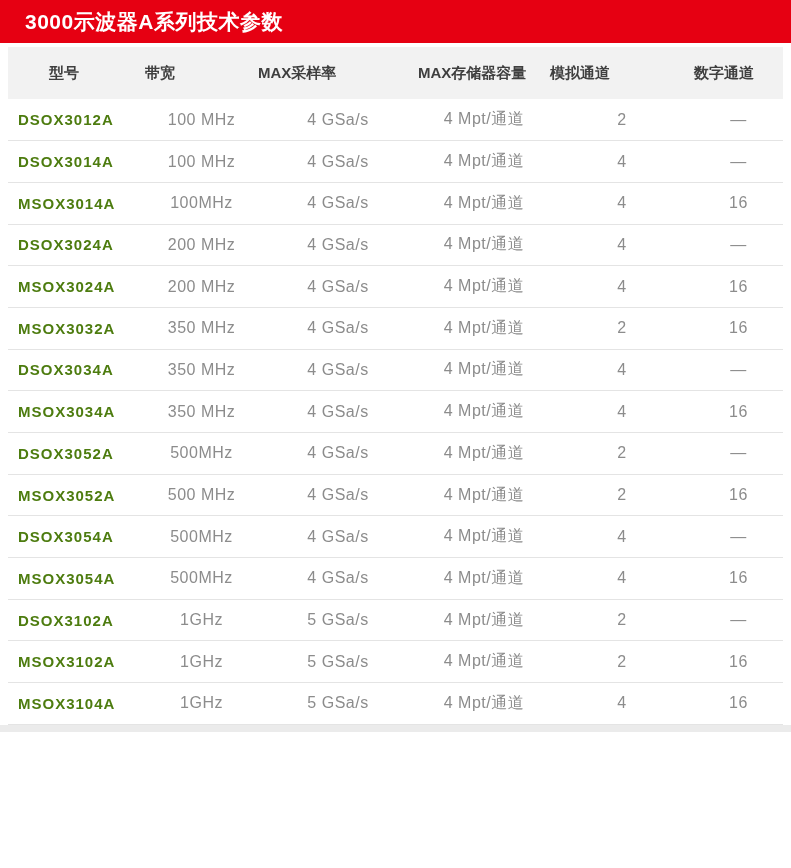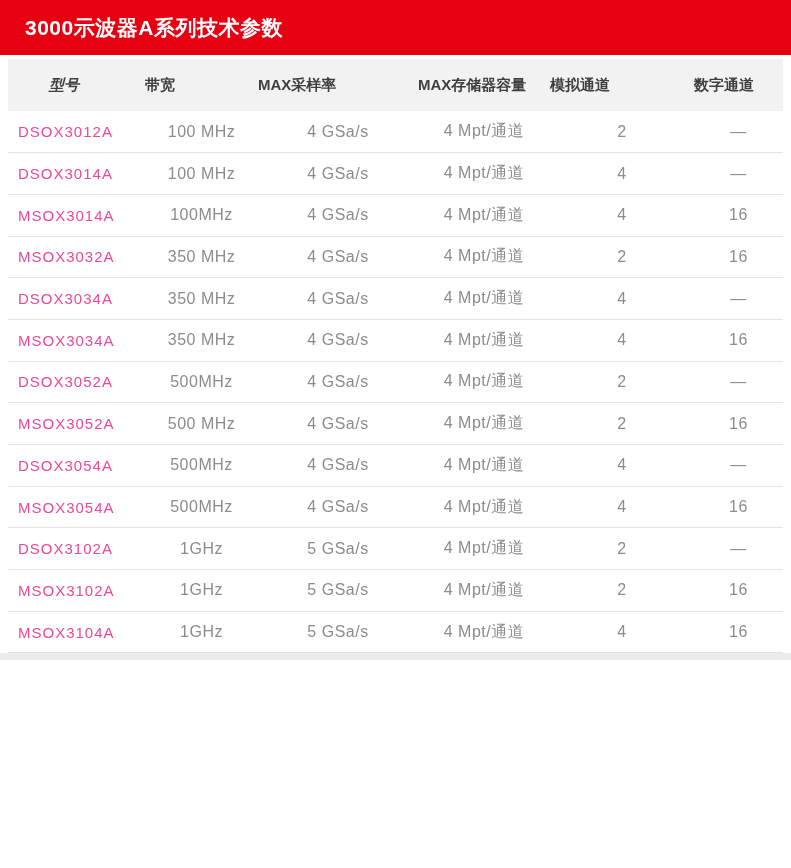--- a/index.html
+++ b/index.html
@@ -5,21 +5,21 @@
   * { margin: 0; padding: 0; box-sizing: border-box; }
   html, body {
     width: 791px;
     height: 868px;
     background: #ffffff;
     font-family: "Liberation Sans", "DejaVu Sans", sans-serif;
     overflow: hidden;
   }
   .banner {
     width: 791px;
-    height: 55px;
+    height: 43px;
     background: #e60012;
     display: flex;
     align-items: center;
     padding-left: 25px;
   }
   .banner-title {
     color: #ffffff;
     font-size: 21px;
     font-weight: bold;
     letter-spacing: 0.5px;
@@ -37,38 +37,37 @@
     height: 52px;
     font-size: 15px;
     font-weight: bold;
     color: #3f3f3f;
     text-align: left;
     vertical-align: middle;
   }
   table.spec thead th.col-model {
     text-align: left;
     padding-left: 41px;
-    font-style: italic;
   }
   table.spec tbody td {
     height: 41.7px;
     border-bottom: 1px solid #e4e4e4;
     text-align: center;
     vertical-align: middle;
     font-size: 16px;
     color: #8c8c8c;
     letter-spacing: 0.5px;
     background: #ffffff;
   }
   table.spec tbody td.col-model {
     text-align: left;
     padding-left: 10px;
     font-size: 15px;
-    font-weight: normal;
-    color: #ec4899;
+    font-weight: bold;
+    color: #4d7c0f;
     letter-spacing: 1px;
   }
   .bottom-strip {
     width: 791px;
     height: 7px;
     background: #ebebeb;
   }
 </style>
 </head>
 <body>
@@ -116,20 +115,36 @@
         </tr>
         <tr>
           <td class="col-model">MSOX3014A</td>
           <td>100MHz</td>
           <td>4 GSa/s</td>
           <td>4 Mpt/通道</td>
           <td>4</td>
           <td>16</td>
         </tr>
         <tr>
+          <td class="col-model">DSOX3024A</td>
+          <td>200 MHz</td>
+          <td>4 GSa/s</td>
+          <td>4 Mpt/通道</td>
+          <td>4</td>
+          <td>—</td>
+        </tr>
+        <tr>
+          <td class="col-model">MSOX3024A</td>
+          <td>200 MHz</td>
+          <td>4 GSa/s</td>
+          <td>4 Mpt/通道</td>
+          <td>4</td>
+          <td>16</td>
+        </tr>
+        <tr>
           <td class="col-model">MSOX3032A</td>
           <td>350 MHz</td>
           <td>4 GSa/s</td>
           <td>4 Mpt/通道</td>
           <td>2</td>
           <td>16</td>
         </tr>
         <tr>
           <td class="col-model">DSOX3034A</td>
           <td>350 MHz</td>

